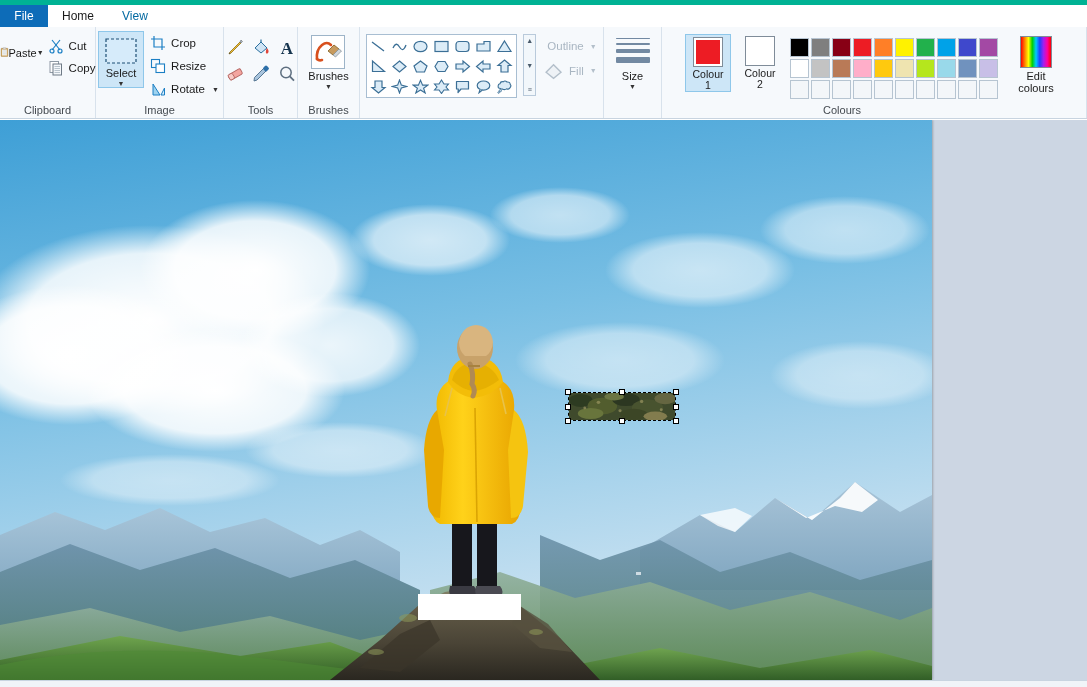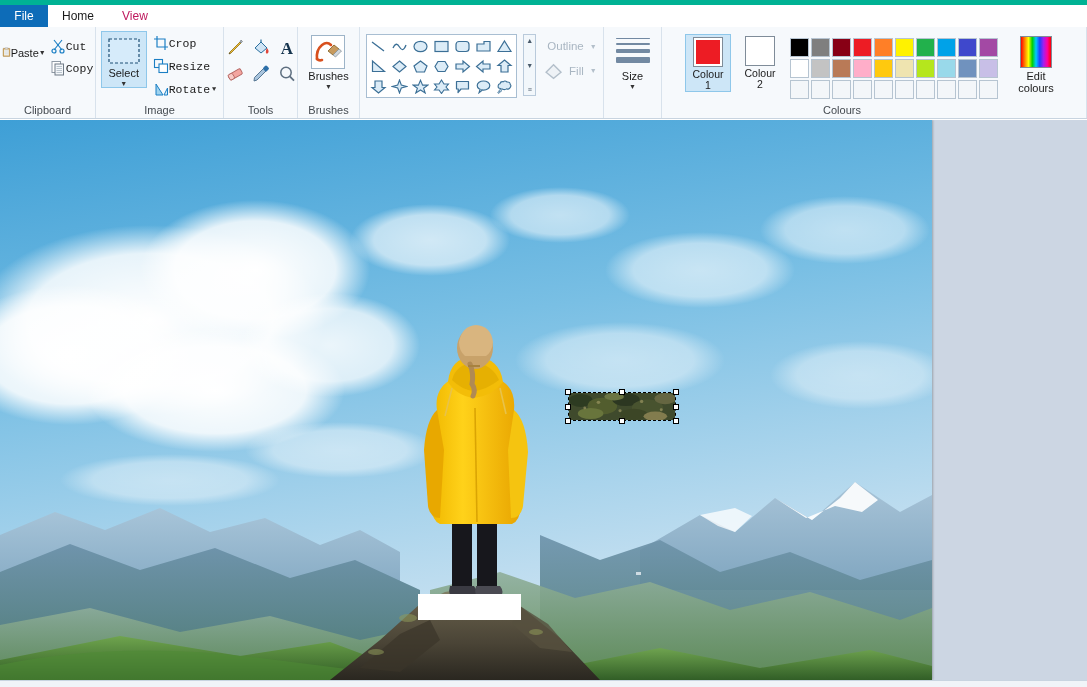--- a/index.html
+++ b/index.html
@@ -26,21 +26,21 @@
   .tab {
     display: flex; align-items: center; justify-content: center;
     font-size: 12px; color: #1a1a1a; padding: 0 14px;
     cursor: default; user-select: none;
   }
   .tab.file {
     background: #0d6cb8; color: #ffffff; width: 48px; padding: 0;
     font-size: 12px;
   }
   .tab.active { background: #ffffff; color: #1a1a1a; }
-  .tab.inactive { background: #ffffff; color: #be185d; }
+  .tab.inactive { background: #ffffff; color: #0369a1; }
   .tabbar-rest { flex: 1; background: #ffffff; }
   .tabbar::after {
     content: ""; position: absolute; left: 0; right: 0; bottom: 0;
     height: 0;
   }
 
   
   .ribbon {
     position: absolute; top: 27px; left: 0; width: 1087px; height: 92px;
     background: #f6f9fc;
@@ -68,24 +68,23 @@
   .g-clipboard { width: 96px; }
   .clip-inner { display: flex; align-items: flex-start; gap: 2px; padding-left: 2px; }
   .big-btn {
     display: flex; flex-direction: row; align-items: center;
     width: 44px; padding-top: 3px; cursor: default;
   }
   .big-btn-label { font-size: 11px; color: #1a1a1a; margin-top: 1px; }
   .caret-down { font-size: 7px; color: #333; line-height: 7px; margin-top: 1px; }
   .small-btn-col { display: flex; flex-direction: column; gap: 4px; padding-top: 6px; }
   .small-btn {
-    display: flex; align-items: center; 
+    display: flex; align-items: center; gap: 5px;
     font-size: 11.5px; color: #1a1a1a; cursor: default;
     padding: 1px 2px;
-    font-family: Liberation Mono, monospace;
   }
   .small-btn .ico { width: 16px; height: 16px; display:block; }
 
   
   .g-image { width: 128px; }
   .img-inner { display: flex; align-items: flex-start; gap: 4px; }
   .select-btn {
     display: flex; flex-direction: column; align-items: center;
     width: 46px; padding-top: 4px;
     background: #cde6f7; border: 1px solid #8ec7ea;

